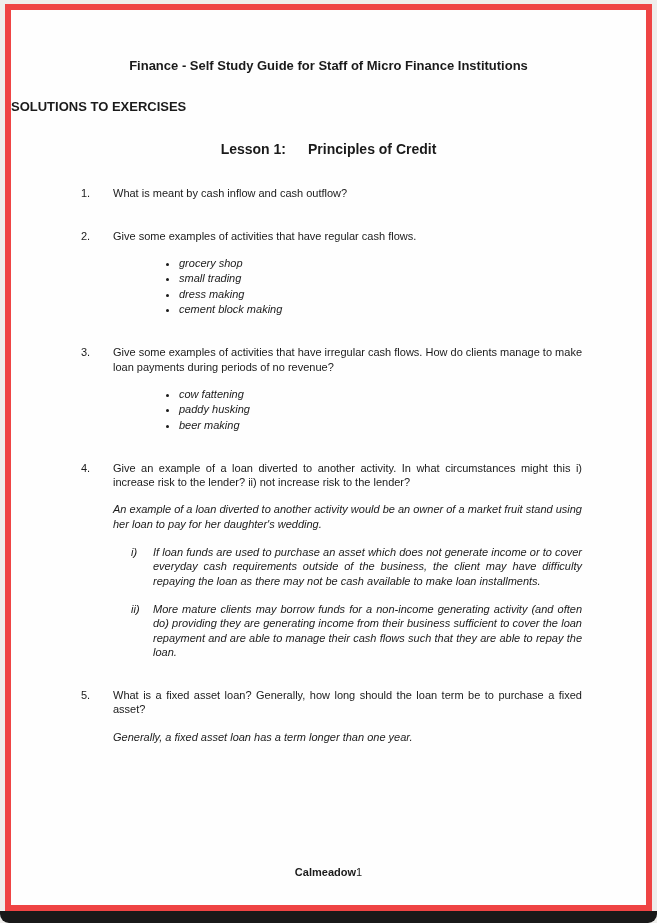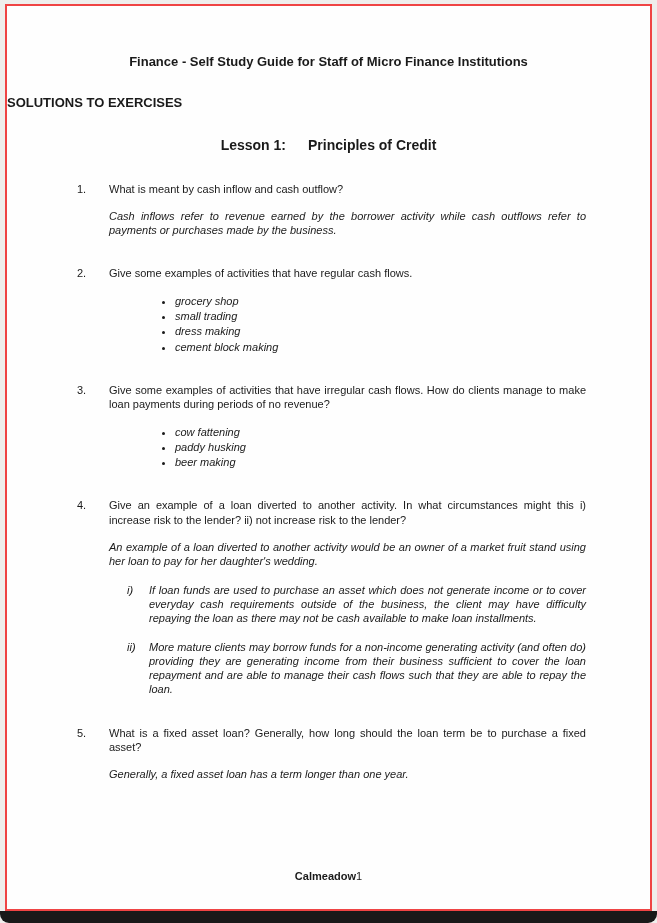--- a/index.html
+++ b/index.html
@@ -12,21 +12,21 @@
     font-family: "Liberation Sans", "DejaVu Sans", sans-serif;
     color: #1a1a1a;
   }
   .page {
     position: absolute;
     left: 5px;
     top: 4px;
     width: 647px;
     height: 907px;
     background: #fefefe;
-    border: 2px solid #ef4444;
+    border: 6px solid #ef4444;
   }
   .bottom-band {
     position: absolute;
     left: 0;
     bottom: 0;
     width: 657px;
     height: 12px;
     background: #191919;
     border-radius: 0 0 9px 9px;
   }
@@ -99,21 +99,20 @@
 
   <h2 class="lesson-heading"><span>Lesson 1:</span><span class="lesson-title">Principles of Credit</span></h2>
 
   <div class="content">
 
     <div class="qa">
       <div class="q-row">
         <span class="q-num">1.</span>
         <p class="q-text">What is meant by cash inflow and cash outflow?</p>
       </div>
-      <p class="answer">Cash inflows refer to revenue earned by the borrower activity while cash outflows refer to payments or purchases made by the business.</p>
     </div>
 
     <div class="qa">
       <div class="q-row">
         <span class="q-num">2.</span>
         <p class="q-text">Give some examples of activities that have regular cash flows.</p>
       </div>
       <ul class="bullets">
         <li>grocery shop</li>
         <li>small trading</li>

